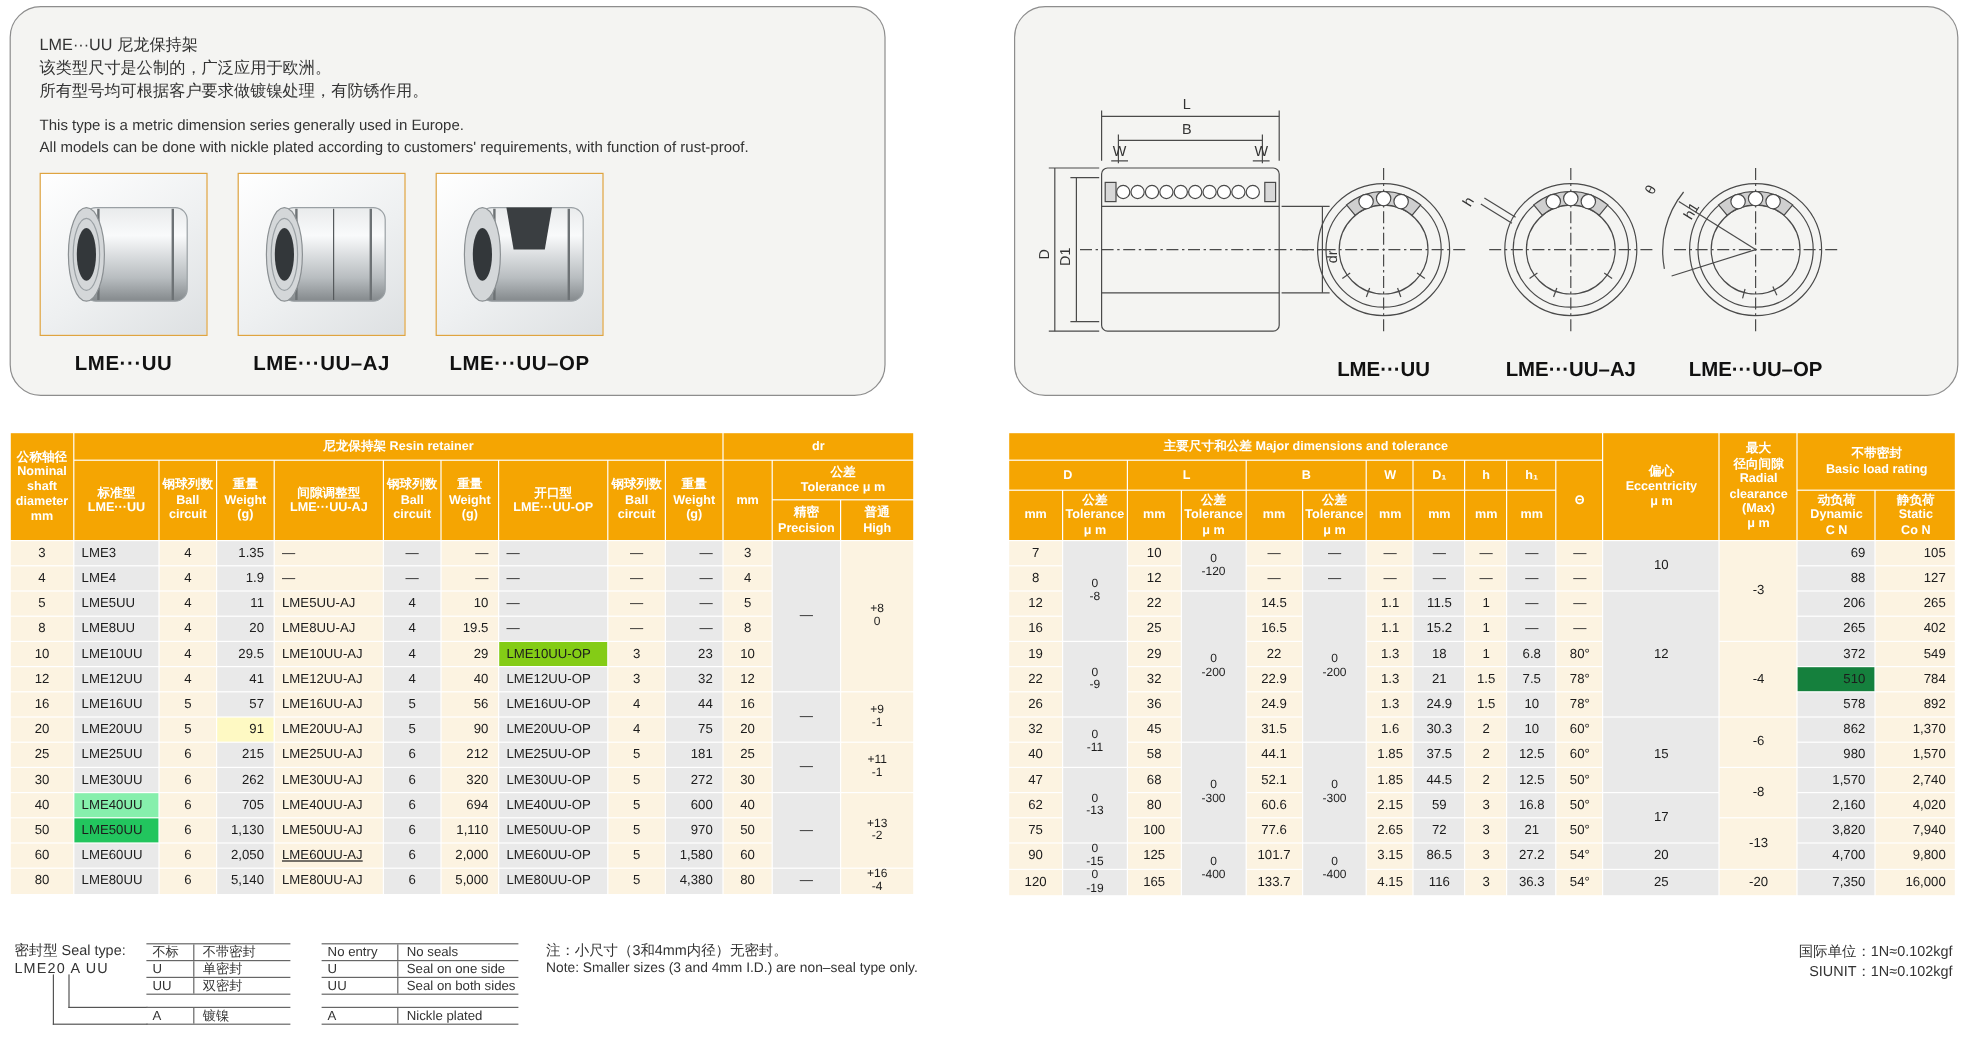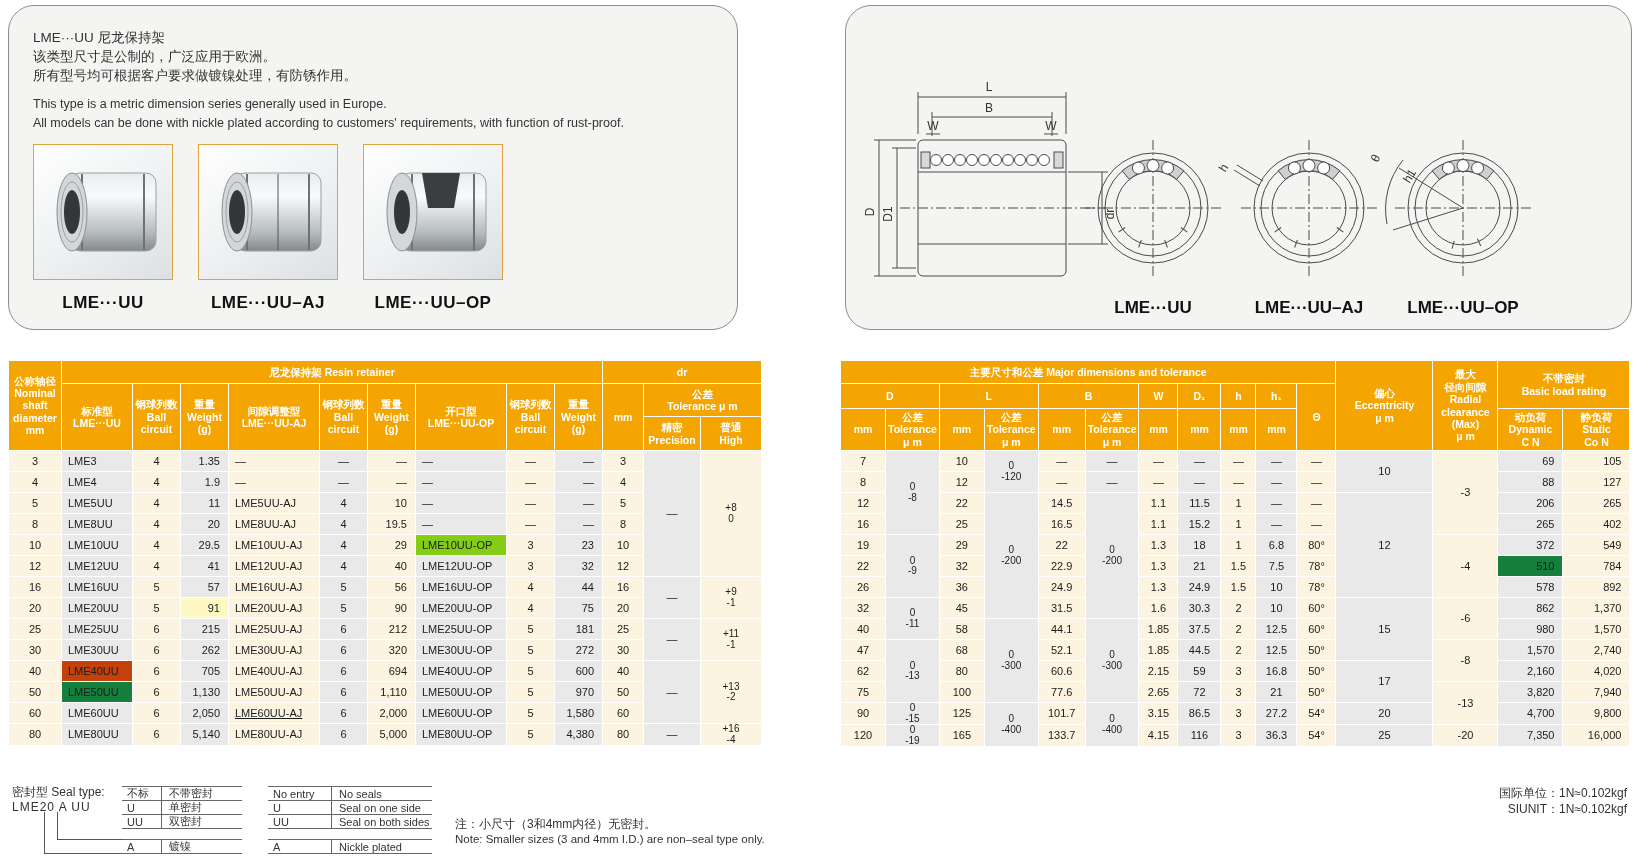--- a/index.html
+++ b/index.html
@@ -44,21 +44,21 @@
   .lrow{display:flex;height:13px;align-items:center;font-size:11px;color:#333;
         border-bottom:1px solid #666;}
   .legend .lrow:first-child{border-top:1px solid #666;}
   .lrow .lc{box-sizing:border-box;padding-left:5px;height:100%;display:flex;align-items:center;border-right:1px solid #666;}
   #legend-zh .lc{width:40px;}  #legend-zh .ld{padding-left:7px;}
   #legend-en .lc{width:64px;}  #legend-en .ld{padding-left:7px;}
   .lrow.extra{margin-top:10px;border-top:1px solid #666;}
   .conn{position:absolute;border-left:1px solid #555;border-bottom:1px solid #555;}
   #conn-uu{left:57px;top:812px;width:65px;height:27px;}
   #conn-a{left:44px;top:812px;width:78px;height:41px;}
-  #note-block{left:455px;top:817px;line-height:15px;}
+  #note-block{left:455px;top:785px;line-height:15px;}
   #note-block .nz{font-size:12px;} #note-block .ne{font-size:11.5px;}
   #si-block{right:8px;top:785px;text-align:right;line-height:16px;font-size:12px;}
 </style>
 </head>
 <body>
 
 <div class="panel" id="panel-left">
   <div class="txtblock" id="zh-block">
     <div>LME···UU 尼龙保持架</div>
     <div>该类型尺寸是公制的，广泛应用于欧洲。</div>
@@ -432,37 +432,37 @@
           <td class="al" style="background: rgb(252, 243, 225);">LME30UU-AJ</td>
           <td style="background: rgb(233, 233, 233);">6</td>
           <td class="ar" style="background: rgb(252, 243, 225);">320</td>
           <td class="al" style="background: rgb(233, 233, 233);">LME30UU-OP</td>
           <td style="background: rgb(252, 243, 225);">5</td>
           <td class="ar" style="background: rgb(233, 233, 233);">272</td>
           <td style="background: rgb(252, 243, 225);">30</td>
         </tr>
         <tr style="height: 20px;">
           <td style="background: rgb(252, 243, 225);">40</td>
-          <td class="al" style="background: #c2410c;">LME40UU</td>
+          <td class="al" style="background: #86efac;">LME40UU</td>
           <td style="background: rgb(252, 243, 225);">6</td>
           <td class="ar" style="background: rgb(233, 233, 233);">705</td>
           <td class="al" style="background: rgb(252, 243, 225);">LME40UU-AJ</td>
           <td style="background: rgb(233, 233, 233);">6</td>
           <td class="ar" style="background: rgb(252, 243, 225);">694</td>
           <td class="al" style="background: rgb(233, 233, 233);">LME40UU-OP</td>
           <td style="background: rgb(252, 243, 225);">5</td>
           <td class="ar" style="background: rgb(233, 233, 233);">600</td>
           <td style="background: rgb(252, 243, 225);">40</td>
           <td rowspan="3" style="background: rgb(233, 233, 233);">—</td>
           <td rowspan="3" class="tol" style="background: rgb(252, 243, 225);">+13
 -2</td>
         </tr>
         <tr style="height: 20px;">
           <td style="background: rgb(252, 243, 225);">50</td>
-          <td class="al" style="background: #15803d;">LME50UU</td>
+          <td class="al" style="background: #22c55e;">LME50UU</td>
           <td style="background: rgb(252, 243, 225);">6</td>
           <td class="ar" style="background: rgb(233, 233, 233);">1,130</td>
           <td class="al" style="background: rgb(252, 243, 225);">LME50UU-AJ</td>
           <td style="background: rgb(233, 233, 233);">6</td>
           <td class="ar" style="background: rgb(252, 243, 225);">1,110</td>
           <td class="al" style="background: rgb(233, 233, 233);">LME50UU-OP</td>
           <td style="background: rgb(252, 243, 225);">5</td>
           <td class="ar" style="background: rgb(233, 233, 233);">970</td>
           <td style="background: rgb(252, 243, 225);">50</td>
         </tr>

